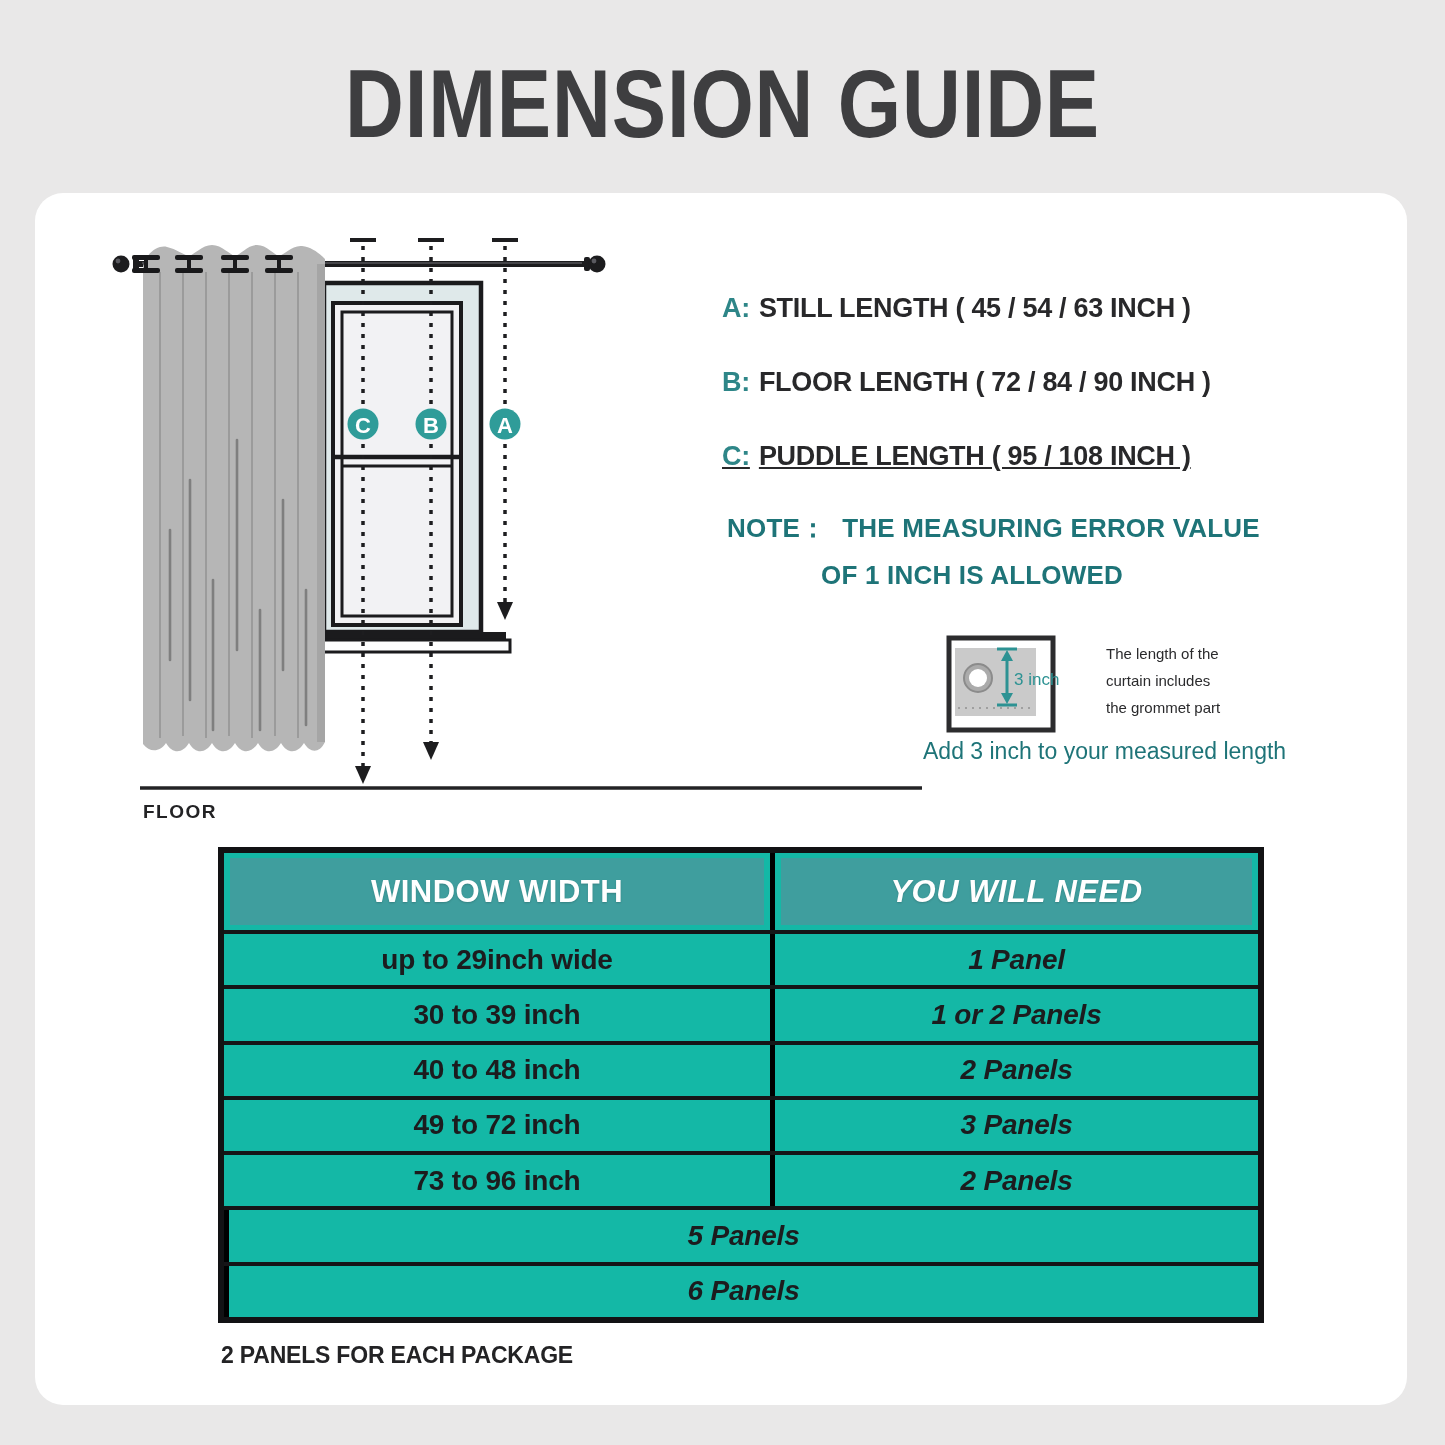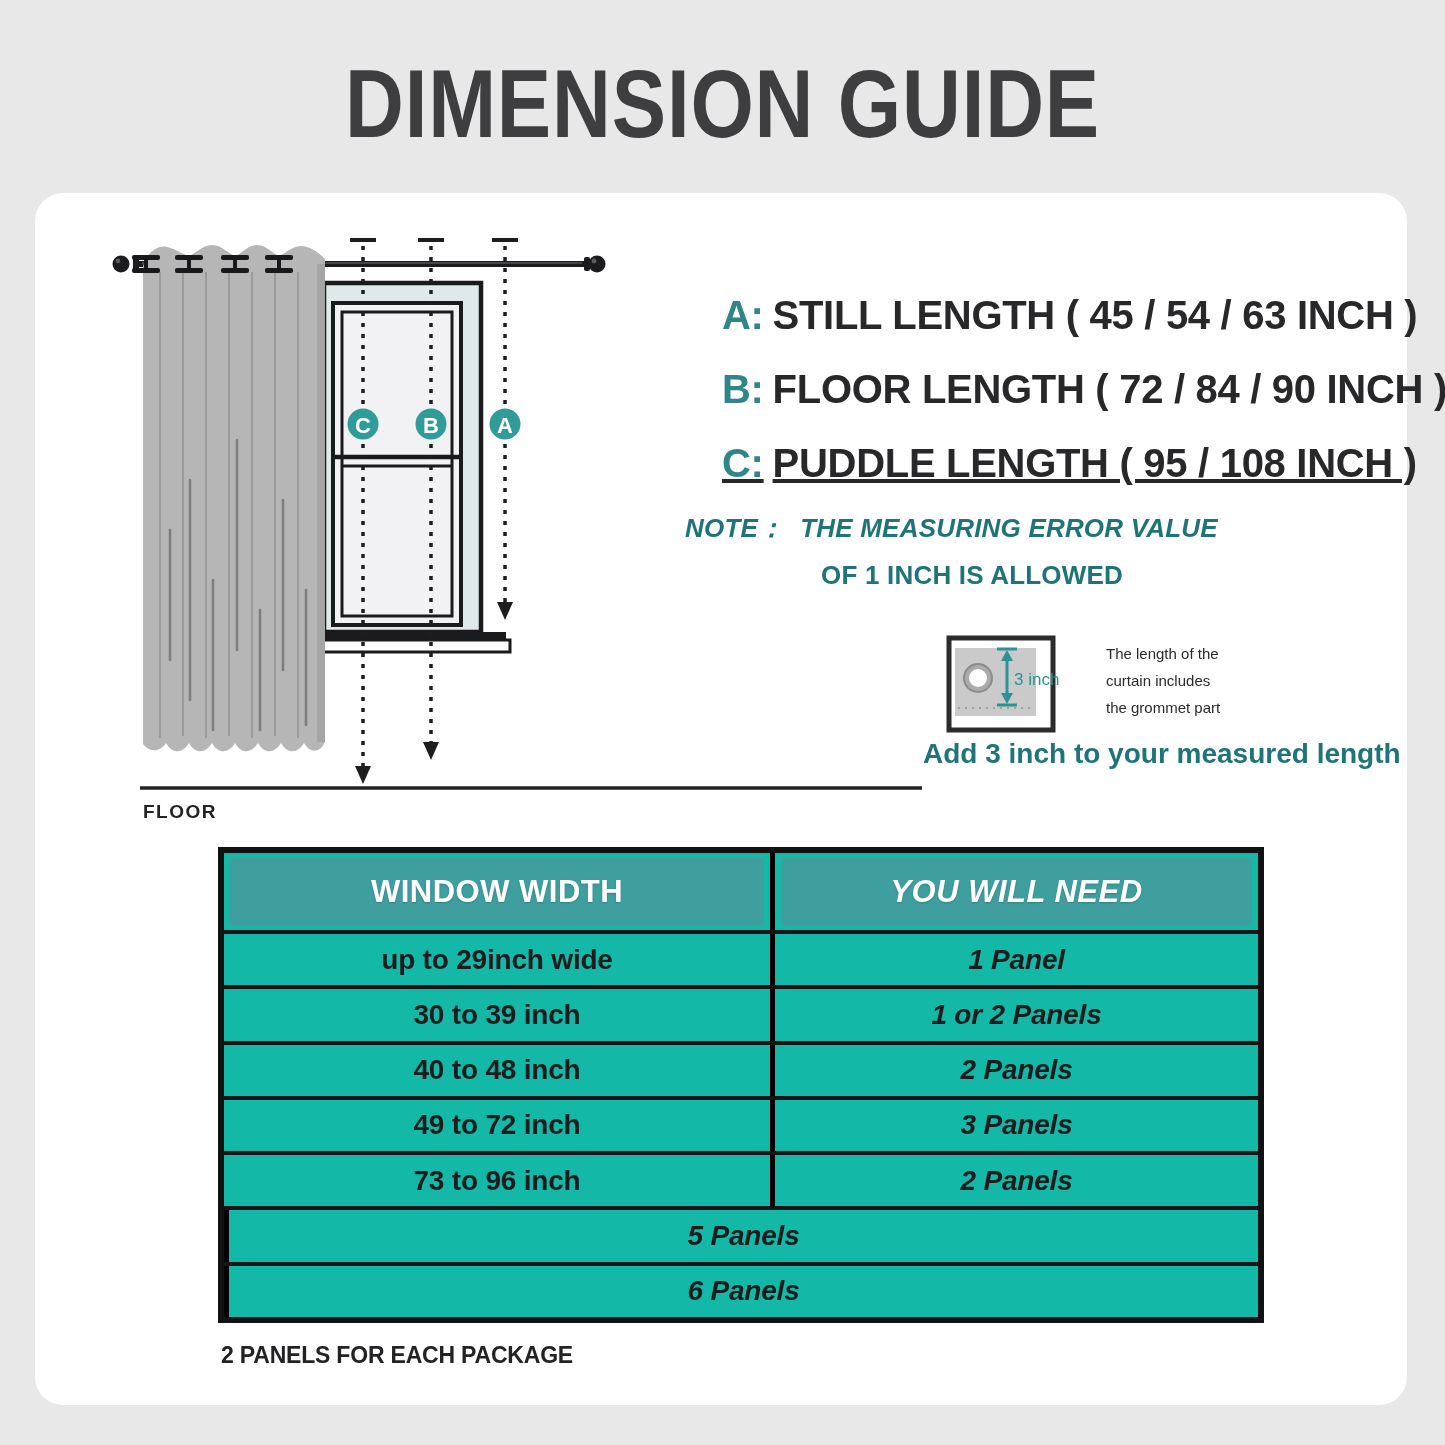--- a/index.html
+++ b/index.html
@@ -13,29 +13,29 @@
     font-size:97px;font-weight:700;color:#3e3e40;letter-spacing:1px;
     transform:scaleX(0.84);transform-origin:50% 50%;white-space:nowrap;
   }
   .card{
     position:absolute;left:35px;top:193px;width:1372px;height:1212px;
     background:#ffffff;border-radius:28px;
   }
   .illu{position:absolute;left:100px;top:230px;}
   svg text{font-family:"Liberation Sans",sans-serif;}
 
-  .m-line{position:absolute;white-space:nowrap;font-size:40px;font-weight:700;
+  .m-line{position:absolute;white-space:nowrap;font-size:27px;font-weight:700;
     letter-spacing:-0.3px;color:#28282a;}
   .m-line .prefix{color:#2e8688;margin-right:9px;}
   .note-line{position:absolute;white-space:nowrap;font-size:26px;font-weight:700;
     color:#1e7478;letter-spacing:0.2px;}
   .note-line .note-label{margin-right:16px;}
   .grom-desc{position:absolute;left:1106px;top:640px;font-size:15px;line-height:27px;
     color:#2a2a2c;font-weight:400;white-space:nowrap;}
-  .add-tip{position:absolute;left:923px;top:738px;font-size:28px;font-weight:700;
+  .add-tip{position:absolute;left:923px;top:738px;font-size:23px;font-weight:400;
     color:#1e7478;white-space:nowrap;}
 
   .ptable{
     position:absolute;left:218px;top:847px;width:1046px;height:476px;
     box-sizing:border-box;border:6px solid #121214;background:#14b8a6;
     display:flex;flex-direction:column;
   }
   .trow{display:flex;flex:1;min-height:0;}
   .trow.head{flex:0 0 77px;}
   .tcell{box-sizing:border-box;display:flex;align-items:center;justify-content:center;}
@@ -183,21 +183,21 @@
   <div class="m-line" style="left:722px;top:293px;">
     <span class="prefix">A:</span><span>STILL LENGTH ( 45 / 54 / 63 INCH )</span>
   </div>
   <div class="m-line" style="left:722px;top:367px;">
     <span class="prefix">B:</span><span>FLOOR LENGTH ( 72 / 84 / 90 INCH )</span>
   </div>
   <div class="m-line" style="left:722px;top:441px;text-decoration:underline;">
     <span class="prefix">C:</span><span>PUDDLE LENGTH ( 95 / 108 INCH )</span>
   </div>
 
-  <div class="note-line" style="left:685px;top:511px;font-style:italic;">
+  <div class="note-line" style="left:727px;top:511px;">
     <span class="note-label">NOTE：</span><span>THE MEASURING ERROR VALUE</span>
   </div>
   <div class="note-line" style="left:821px;top:560px;">
     <span>OF 1 INCH IS ALLOWED</span>
   </div>
 
   <svg class="illu" style="left:945px;top:633px;" width="210" height="106" viewBox="0 0 210 106">
     <rect x="4" y="5" width="104" height="92" fill="#ffffff" stroke="#2c2c2e" stroke-width="5"></rect>
     <rect x="10" y="15" width="81" height="68" fill="#cacaca"></rect>
     <line x1="13" y1="75" x2="89" y2="75" stroke="#9f9f9f" stroke-width="2" stroke-dasharray="2 5"></line>

